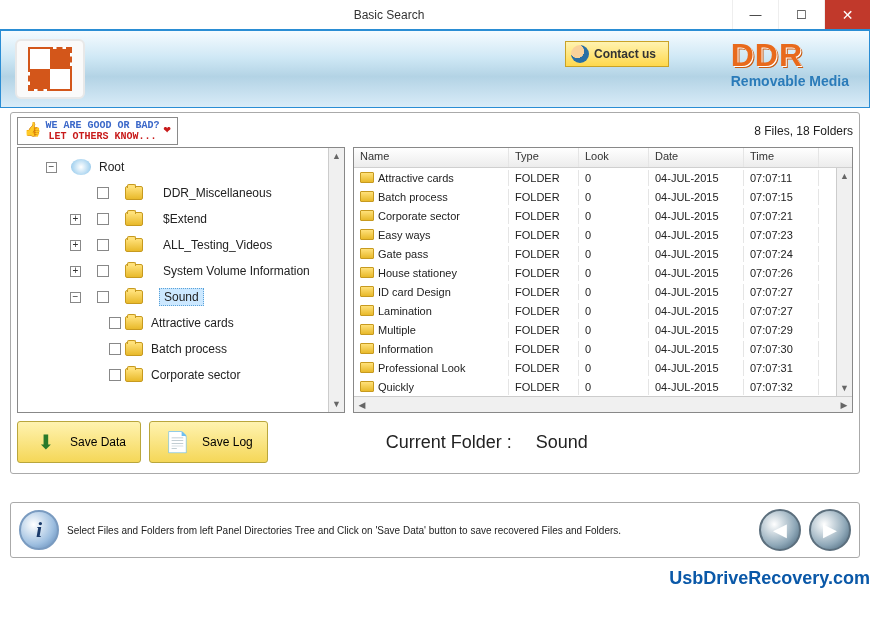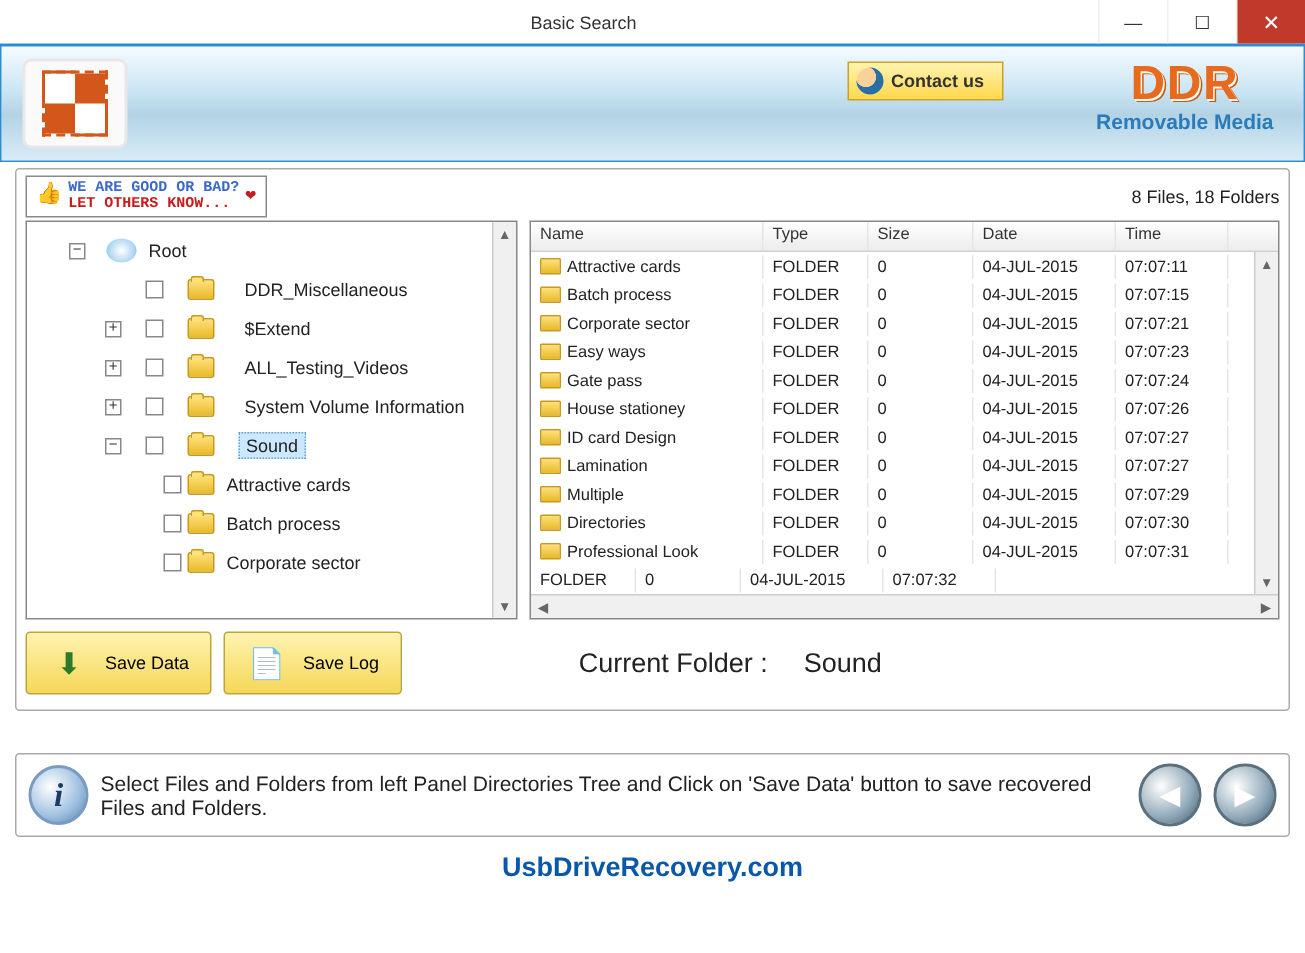--- a/index.html
+++ b/index.html
@@ -11,30 +11,30 @@
 .win-btns { display: flex; height: 100%; }
 .win-btn { width: 46px; display: flex; align-items: center; justify-content: center; color: #333; font-size: 12px; border-left: 1px solid #eee; }
 .win-btn.close { background: #c1392b; color: #fff; font-size: 14px; }
 
 
 .banner { height: 78px; background: linear-gradient(to bottom, #f5fbff 0%, #cfe8f5 35%, #b3d3e5 60%, #d9ecf8 100%); border: 1px solid #2a8dd4; display: flex; align-items: center; padding: 0 14px; position: relative; }
 .logo-box { width: 70px; height: 60px; border: 2px solid #e8e8e8; border-radius: 6px; background: #fafafa; display: flex; align-items: center; justify-content: center; }
 .logo-inner { width: 44px; height: 44px; background: repeating-conic-gradient(#d3561a 0 25%, #fff 0 50%); border: 2px dashed #d3561a; }
 .contact-btn { position: absolute; right: 200px; top: 10px; background: linear-gradient(to bottom, #fff3b0 0%, #ffd84d 100%); border: 1px solid #c9a227; border-radius: 0; height: 26px; padding: 0 12px 0 28px; font-size: 12px; font-weight: bold; color: #333; }
 .contact-btn::before { content: ""; position: absolute; left: 5px; top: 3px; width: 18px; height: 18px; border-radius: 50%; background: radial-gradient(circle at 35% 35%, #f9d19a 40%, #286fa5 42%); }
-.brand { position: absolute; right: 20px; top: 8px; text-align: center; }
+.brand { position: absolute; right: 20px; top: 8px; }
 .brand .ddr { font-family: "Arial Black", Impact, sans-serif; font-size: 32px; font-weight: 900; letter-spacing: 1px; color: #e86a1c; text-shadow: 1px 1px 0 #fff, 2px 2px 0 #c85a10; line-height: 1; }
 .brand .sub { color: #2a7bb9; font-size: 14px; font-weight: bold; margin-top: 2px; }
 
 
 .group { margin: 4px 10px; border: 1px solid #aaa; border-radius: 3px; padding: 6px; height: 362px; }
 .group-top { display: flex; justify-content: space-between; align-items: center; height: 24px; }
 .promo { border: 1px solid #8a8a8a; background: #fff; padding: 2px 6px; display: flex; align-items: center; gap: 4px; font-family: "Courier New", monospace; font-size: 10px; font-weight: bold; line-height: 1.1; }
 .promo .thumb { color: #3b68c9; font-size: 14px; }
-.promo-lines { display: inline-block; }
+.promo-lines { display: inline-block; text-align: center; }
 .promo .l1 { color: #3b68c9; }
 .promo .l2 { color: #c81b1b; }
 .promo .heart { color: #c81b1b; font-size: 12px; }
 .stats { font-size: 12px; color: #222; }
 
 
 .panels { display: flex; gap: 8px; height: 266px; margin-top: 4px; }
 .tree-pane, .list-pane { border: 1px solid #888; background: #fff; position: relative; }
 .tree-pane { width: 328px; }
 .list-pane { flex: 1; display: flex; flex-direction: column; }
@@ -75,25 +75,25 @@
 .btn-row { display: flex; gap: 8px; margin-top: 8px; }
 .action-btn { height: 42px; border: 1px solid #b9a63c; border-radius: 3px; background: linear-gradient(to bottom, #fff3b0 0%, #f5d758 100%); display: flex; align-items: center; padding: 0 14px; gap: 10px; font-size: 12px; cursor: pointer; }
 .action-btn .ic { width: 28px; height: 28px; display: flex; align-items: center; justify-content: center; font-size: 20px; }
 .save-ic { color: #2a7a2a; }
 .log-ic { color: #2a5db9; }
 .current-folder { margin-left: 110px; display: flex; align-items: center; gap: 24px; font-size: 18px; color: #222; }
 
 
 .footer-bar { margin: 28px 10px 0; height: 56px; border: 1px solid #aaa; border-radius: 3px; display: flex; align-items: center; padding: 0 8px; gap: 8px; }
 .info-circle { width: 40px; height: 40px; border-radius: 50%; background: radial-gradient(circle at 35% 35%, #fff 0%, #9ebfe0 60%, #5680b0 100%); border: 2px solid #7a9bc0; display: flex; align-items: center; justify-content: center; color: #1a3a6a; font-family: Georgia, serif; font-style: italic; font-weight: bold; font-size: 22px; }
-.footer-text { flex: 1; font-size: 14px; color: #222; }
+.footer-text { flex: 1; font-size: 10px; color: #222; }
 .nav-btn { width: 42px; height: 42px; border-radius: 50%; background: radial-gradient(circle at 35% 35%, #fff 0%, #8fa8b8 60%, #3a586e 100%); border: 2px solid #5c6f7d; display: flex; align-items: center; justify-content: center; color: #fff; font-size: 18px; }
 
 
-.brand-link { text-align: center; color: #0a58a8; font-size: 18px; font-weight: bold; margin-top: 10px; }
+.brand-link { text-align: right; color: #0a58a8; font-size: 18px; font-weight: bold; margin-top: 10px; }
 </style>
 </head>
 <body>
 
 <div class="titlebar">
   <div style="width:46px"></div>
   <div class="title">Basic Search</div>
   <div class="win-btns">
     <div class="win-btn">—</div>
     <div class="win-btn">☐</div>
@@ -188,21 +188,21 @@
         <div class="arrow">▲</div>
           <div style="flex:1"></div>
           <div class="arrow" style="position:absolute;bottom:0;width:100%">▼</div>
       </div>
     </div>
 
     <div class="list-pane">
       <div class="list-header">
         <div class="c-name">Name</div>
         <div class="c-type">Type</div>
-        <div class="c-size">Size</div>
+        <div class="c-size">Look</div>
         <div class="c-date">Date</div>
         <div class="c-time">Time</div>
       </div>
       <div class="list-body" id="list-body">
           <div class="list-row">
             <div class="c-name">
               <span class="mini-folder"></span>
               <span>Attractive cards</span>
             </div>
             <div class="c-type">FOLDER</div>
@@ -286,38 +286,42 @@
               <span>Multiple</span>
             </div>
             <div class="c-type">FOLDER</div>
             <div class="c-size">0</div>
             <div class="c-date">04-JUL-2015</div>
             <div class="c-time">07:07:29</div>
           </div>
           <div class="list-row">
             <div class="c-name">
               <span class="mini-folder"></span>
-              <span>Directories</span>
+              <span>Information</span>
             </div>
             <div class="c-type">FOLDER</div>
             <div class="c-size">0</div>
             <div class="c-date">04-JUL-2015</div>
             <div class="c-time">07:07:30</div>
           </div>
           <div class="list-row">
             <div class="c-name">
               <span class="mini-folder"></span>
               <span>Professional Look</span>
             </div>
             <div class="c-type">FOLDER</div>
             <div class="c-size">0</div>
             <div class="c-date">04-JUL-2015</div>
             <div class="c-time">07:07:31</div>
           </div>
           <div class="list-row">
+            <div class="c-name">
+              <span class="mini-folder"></span>
+              <span>Quickly</span>
+            </div>
             <div class="c-type">FOLDER</div>
             <div class="c-size">0</div>
             <div class="c-date">04-JUL-2015</div>
             <div class="c-time">07:07:32</div>
           </div>
         </div>
       <div class="scroll-h">
           <span>◀</span>
           <span>▶</span>
         </div>

